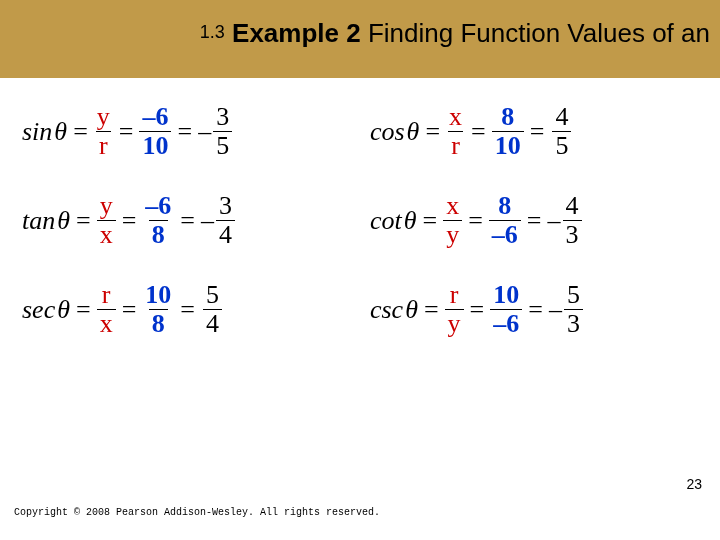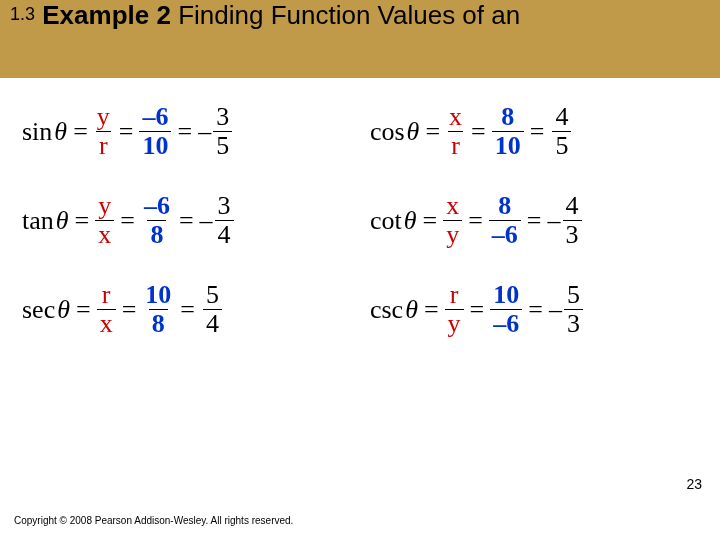--- a/index.html
+++ b/index.html
@@ -8,22 +8,23 @@
     height: 540px;
     background: #ffffff;
     font-family: Arial, Helvetica, sans-serif;
     position: relative;
     overflow: hidden;
   }
   .header {
     width: 100%;
     height: 78px;
     background: #c19a49;
-    padding: 0 10px 0 10px;
-    color: #000;
+    padding: 18px 10px 0 10px;
+    color: #000;
+    text-align: right;
   }
   .header-line1 {
     font-size: 26px;
     line-height: 1.2;
   }
   .header-line2 {
     font-size: 26px;
     line-height: 1.2;
     padding-left: 140px;
   }
@@ -39,21 +40,21 @@
   }
   .cell {
     display: flex;
     align-items: center;
     font-family: "Times New Roman", serif;
     font-size: 26px;
     color: #000;
   }
   .cell.left { width: 350px; }
   .cell.right { width: 330px; text-align: right; }
-  .fn { margin-right: 2px; }
+  .fn { margin-right: 2px; font-style: italic; }
   .eq { margin: 0 6px; }
   .frac {
     display: inline-flex;
     flex-direction: column;
     align-items: center;
     line-height: 1;
     vertical-align: middle;
   }
   .frac .num { padding: 0 3px 1px 3px; }
   .frac .den { border-top: 1.5px solid #000; padding: 1px 3px 0 3px; }
@@ -67,23 +68,24 @@
     position: absolute;
     right: 18px;
     bottom: 48px;
     font-size: 14px;
     color: #000;
     margin-left: 8px;
   }
   .copyright {
     position: absolute;
     left: 14px;
-    bottom: 14px;
+    bottom: 22px;
     font-size: 10px;
     color: #000;
+    font-family: Liberation Mono, monospace;
   }
 </style>
 </head>
 <body>
 
 <div class="header">
   <div class="header-line1">
     <span class="section-num">1.3</span>
     <span class="bold">Example 2</span><span> Finding Function Values of an</span>
   </div>

